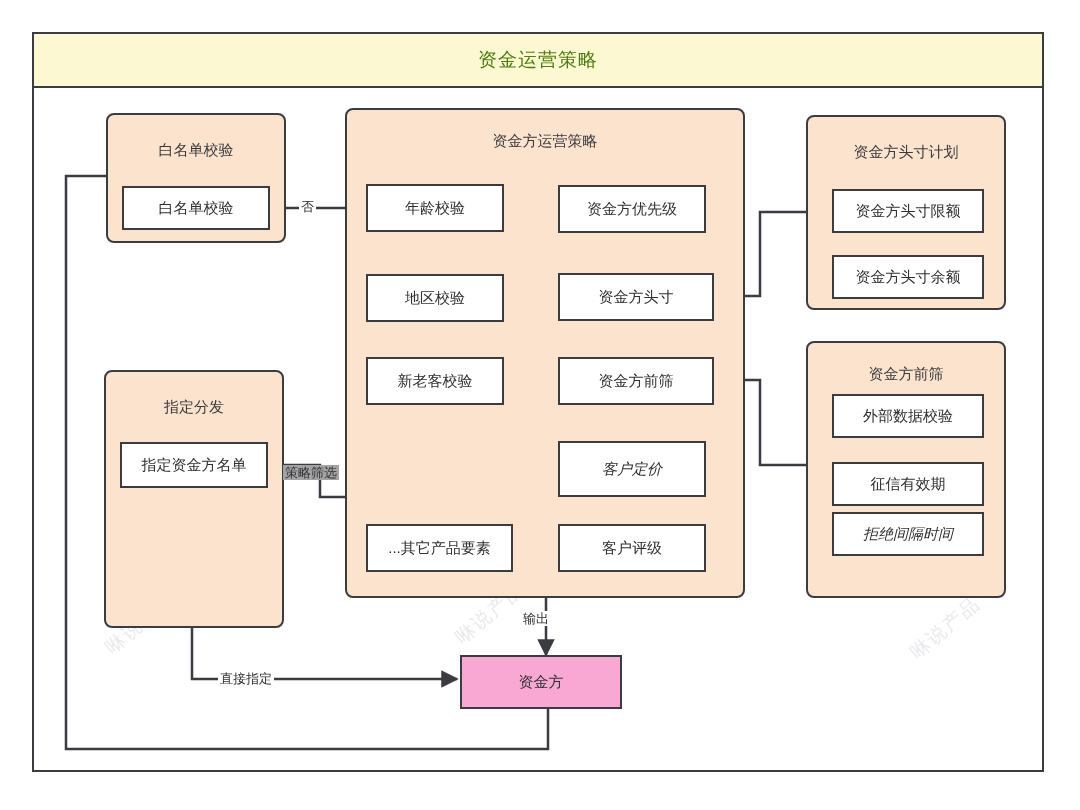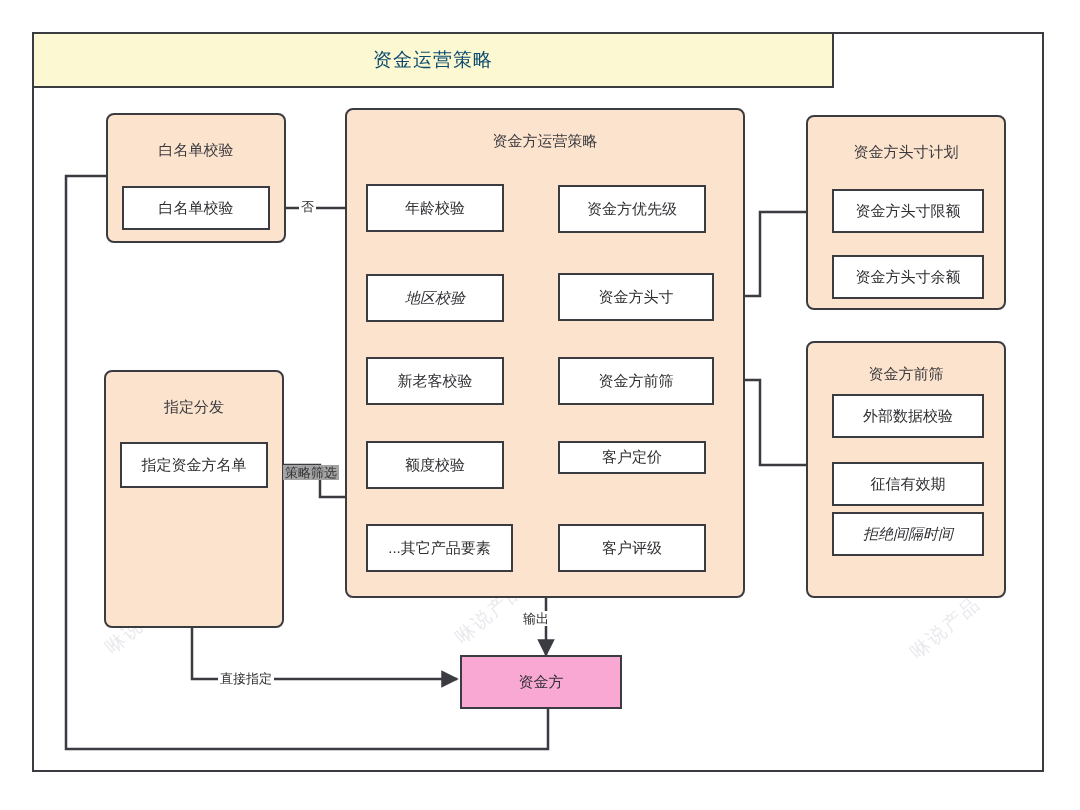--- a/index.html
+++ b/index.html
@@ -30,30 +30,30 @@
     width: 1012px;
     height: 740px;
     border: 2px solid #3b3b42;
     background: transparent;
     box-sizing: border-box;
   }
   .title-banner {
     position: absolute;
     left: 32px;
     top: 32px;
-    width: 802px;
+    width: 1012px;
     height: 56px;
     background: #fbf8d2;
     border: 2px solid #3b3b42;
     box-sizing: border-box;
     display: flex;
     align-items: center;
     justify-content: center;
     font-size: 19px;
-    color: #0c4a6e;
+    color: #4d7c0f;
     letter-spacing: 1px;
   }
   .group {
     position: absolute;
     background: #fce3ce;
     border: 2px solid #3b3b42;
     border-radius: 8px;
     box-sizing: border-box;
   }
   .group-title {
@@ -157,29 +157,28 @@
   <div class="group" style="left:104px; top:370px; width:180px; height:258px;">
     <div class="group-title" style="top:26px;">指定分发</div>
   </div>
   <div class="node" style="left:120px; top:442px; width:148px; height:46px;">指定资金方名单</div>
 
   <div class="group" style="left:345px; top:108px; width:400px; height:490px;">
     <div class="group-title" style="top:22px;">资金方运营策略</div>
   </div>
 
   <div class="node" style="left:366px; top:184px; width:138px; height:48px;">年龄校验</div>
-  <div class="node" style="left:366px; top:274px; width:138px; height:48px;font-style:italic;">地区校验</div>
+  <div class="node" style="left:366px; top:274px; width:138px; height:48px;">地区校验</div>
   <div class="node" style="left:366px; top:357px; width:138px; height:48px;">新老客校验</div>
-  <div class="node" style="left:366px; top:441px; width:138px; height:48px;">额度校验</div>
   <div class="node" style="left:366px; top:524px; width:147px; height:48px;">...其它产品要素</div>
 
   <div class="node" style="left:558px; top:185px; width:148px; height:48px;">资金方优先级</div>
   <div class="node" style="left:558px; top:273px; width:156px; height:48px;">资金方头寸</div>
   <div class="node" style="left:558px; top:357px; width:156px; height:48px;">资金方前筛</div>
-  <div class="node" style="left:558px; top:441px; width:148px; height:33px;">客户定价</div>
+  <div class="node" style="left:558px; top:441px; width:148px; height:56px;font-style:italic;">客户定价</div>
   <div class="node" style="left:558px; top:524px; width:148px; height:48px;">客户评级</div>
 
   <div class="group" style="left:806px; top:115px; width:200px; height:195px;">
     <div class="group-title" style="top:26px;">资金方头寸计划</div>
   </div>
   <div class="node" style="left:832px; top:189px; width:152px; height:44px;">资金方头寸限额</div>
   <div class="node" style="left:832px; top:255px; width:152px; height:44px;">资金方头寸余额</div>
 
   <div class="group" style="left:806px; top:341px; width:200px; height:257px;">
     <div class="group-title" style="top:22px;">资金方前筛</div>

